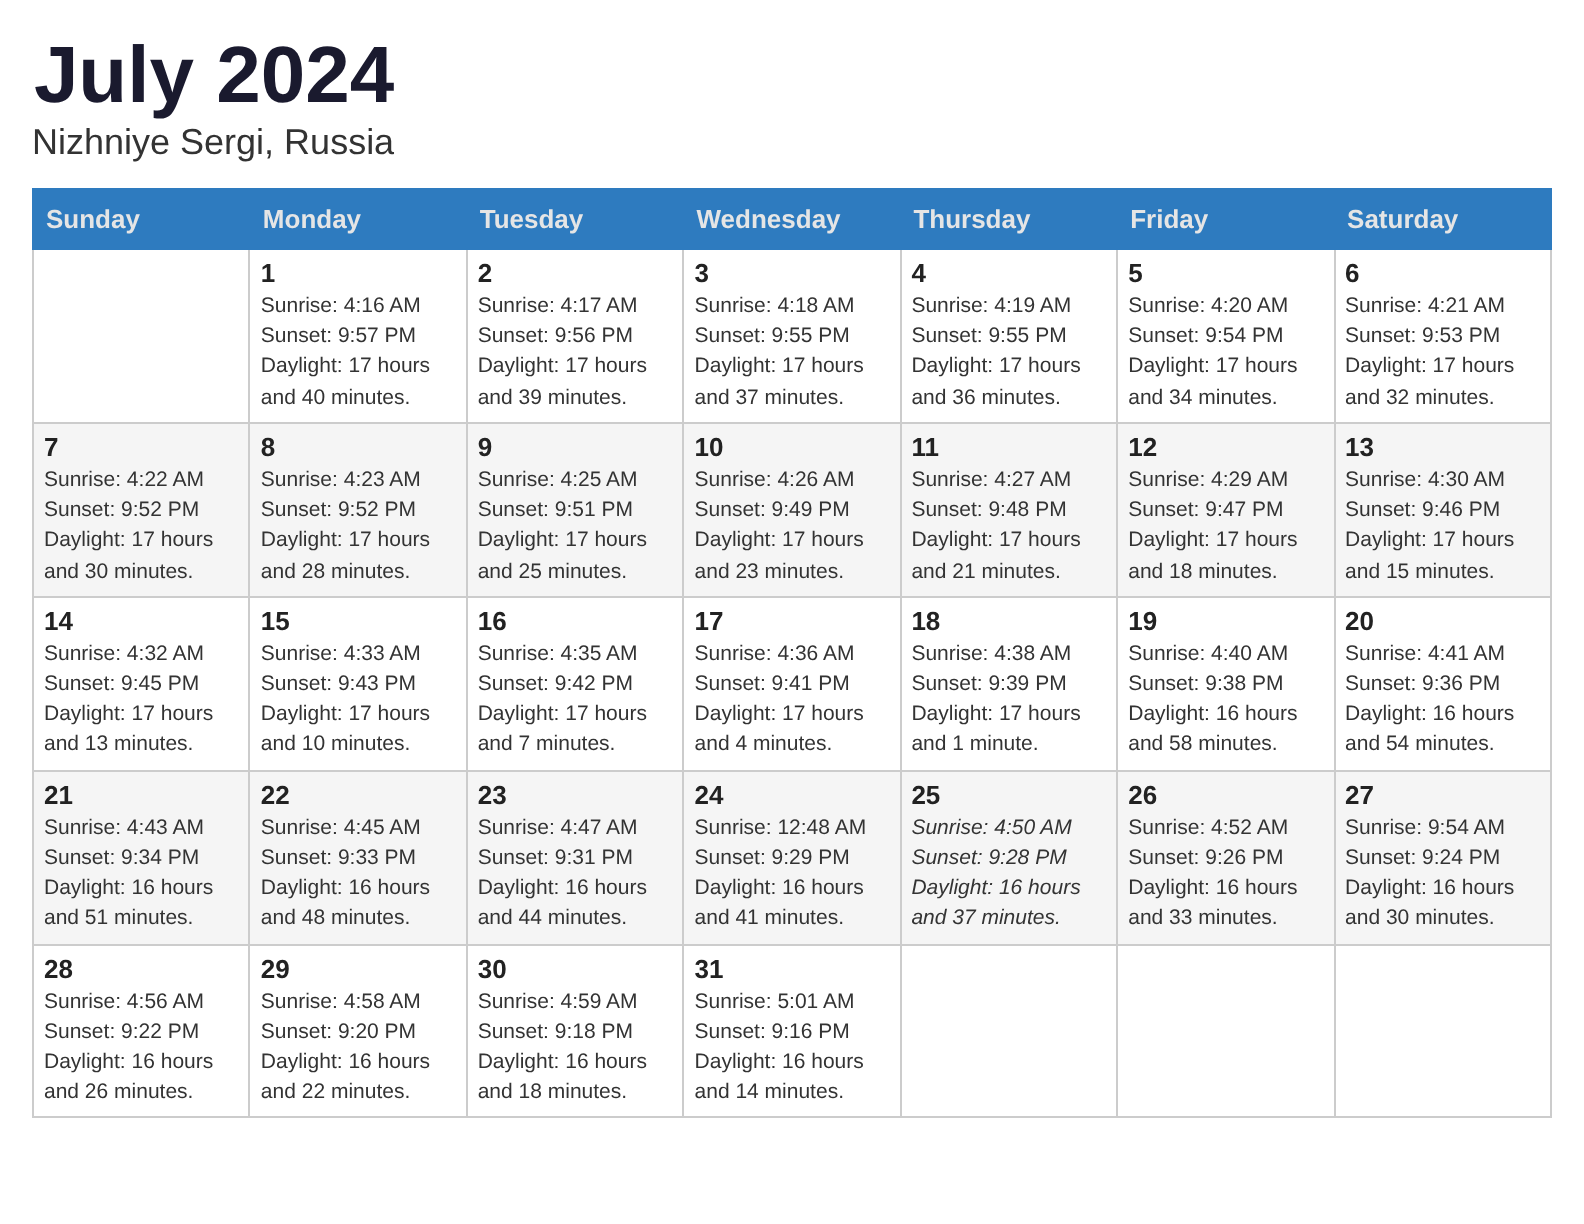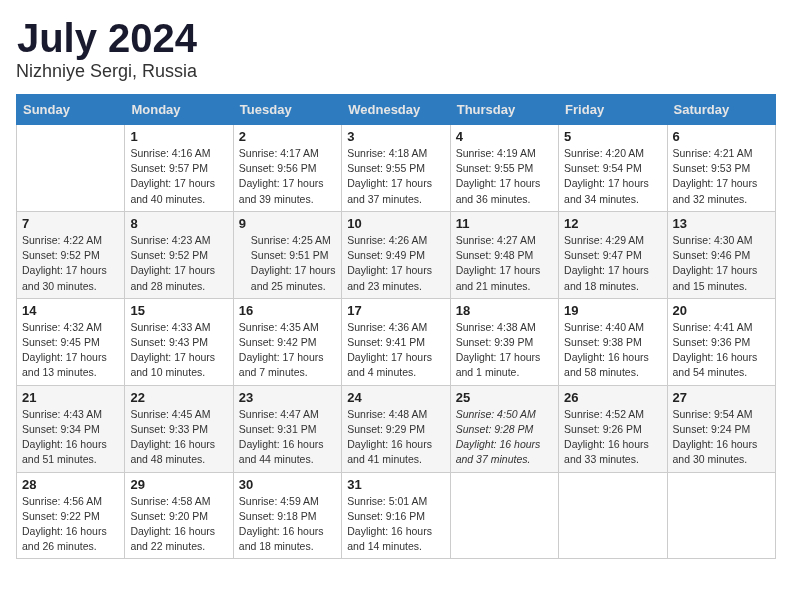--- a/index.html
+++ b/index.html
@@ -170,21 +170,21 @@
         </td>
         <td>
           <span class="day-num">8</span>
           <div class="day-info" style="white-space: pre-line;">Sunrise: 4:23 AM
 Sunset: 9:52 PM
 Daylight: 17 hours
 and 28 minutes.</div>
         </td>
         <td>
           <span class="day-num">9</span>
-          <div class="day-info" style="white-space: pre-line; margin-left: 12px;">Sunrise: 4:25 AM
+          <div class="day-info" style="white-space: pre-line;">Sunrise: 4:25 AM
 Sunset: 9:51 PM
 Daylight: 17 hours
 and 25 minutes.</div>
         </td>
         <td>
           <span class="day-num">10</span>
           <div class="day-info" style="white-space: pre-line;">Sunrise: 4:26 AM
 Sunset: 9:49 PM
 Daylight: 17 hours
 and 23 minutes.</div>
@@ -279,21 +279,21 @@
         </td>
         <td>
           <span class="day-num">23</span>
           <div class="day-info" style="white-space: pre-line;">Sunrise: 4:47 AM
 Sunset: 9:31 PM
 Daylight: 16 hours
 and 44 minutes.</div>
         </td>
         <td>
           <span class="day-num">24</span>
-          <div class="day-info" style="white-space: pre-line;">Sunrise: 4:48 AM
+          <div class="day-info" style="white-space: pre-line;">Sunrise: 12:48 AM
 Sunset: 9:29 PM
 Daylight: 16 hours
 and 41 minutes.</div>
         </td>
         <td>
           <span class="day-num">25</span>
           <div class="day-info" style="white-space: pre-line; font-style: italic;">Sunrise: 4:50 AM
 Sunset: 9:28 PM
 Daylight: 16 hours
 and 37 minutes.</div>

